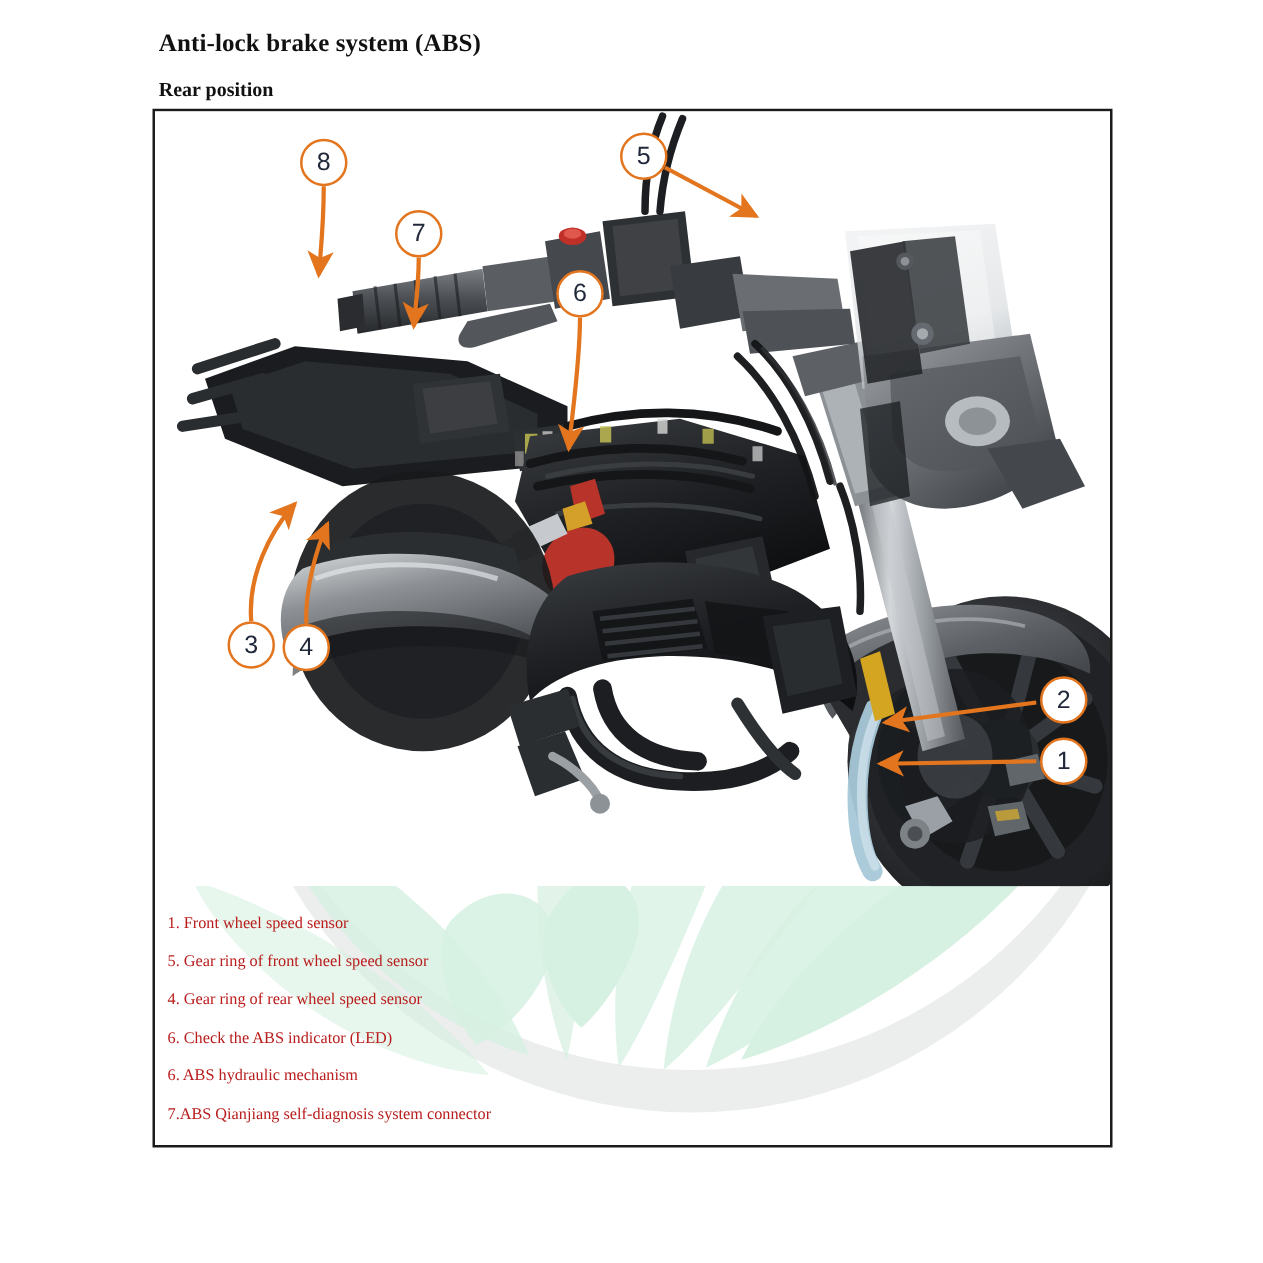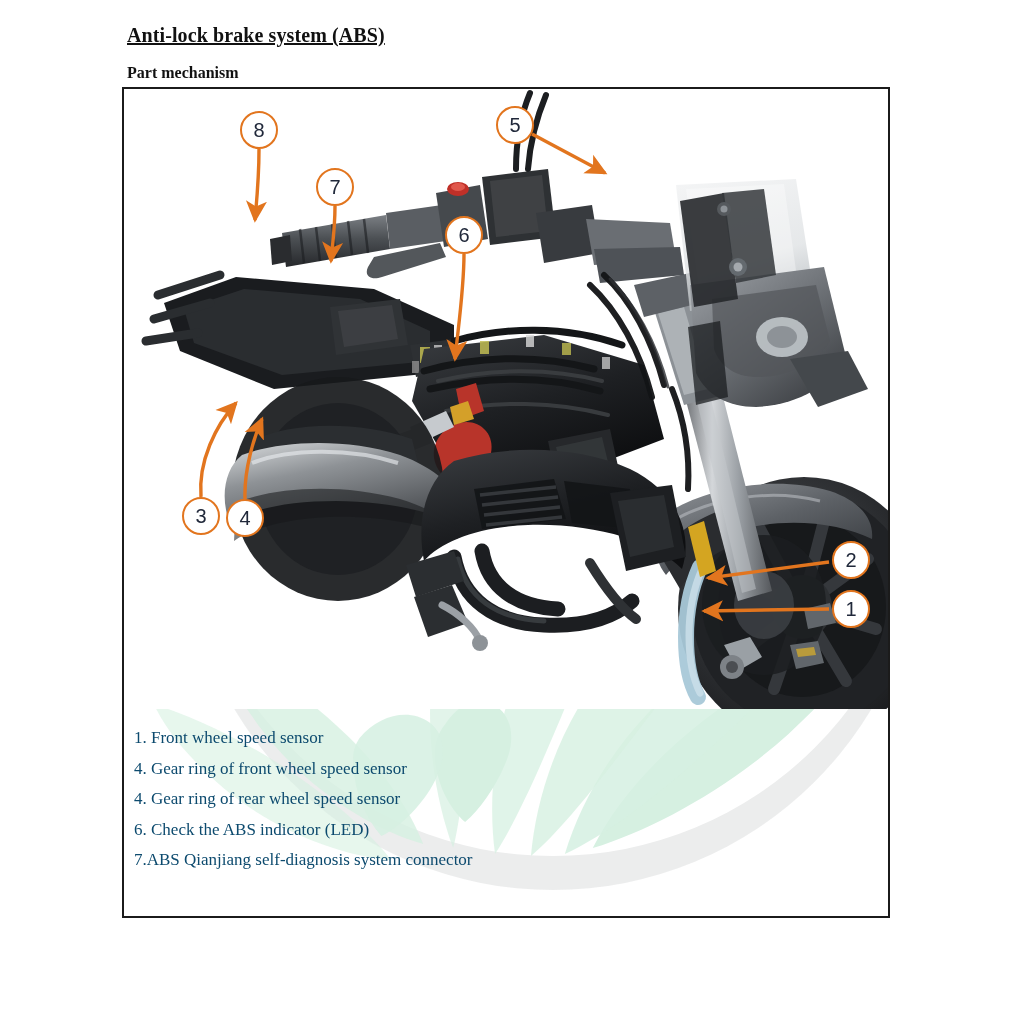--- a/index.html
+++ b/index.html
@@ -20,21 +20,20 @@
 
   
   #page-title {
     position: absolute;
     left: 127px;
     top: 24px;
     font-size: 20px;
     font-weight: bold;
     letter-spacing: 0.1px;
     white-space: nowrap;
-    text-decoration: underline;
   }
   #section-heading {
     position: absolute;
     left: 127px;
     top: 64px;
     font-size: 16px;
     font-weight: bold;
     white-space: nowrap;
   }
 
@@ -105,32 +104,32 @@
 
   
   #caption-list {
     position: absolute;
     left: 10px;
     top: 634px;
     width: 740px;
     z-index: 6;
   }
   .caption-item {
-    font-size: 17px;
+    font-size: 13px;
     line-height: 30.5px;
     white-space: nowrap;
-    color: #0c4a6e;
+    color: #b91c1c;
   }
 </style>
 </head>
 <body>
 
 <div id="page-title">Anti-lock brake system (ABS)</div>
 
-<div id="section-heading">Part mechanism</div>
+<div id="section-heading">Rear position</div>
 
 <div id="figure-box">
 
   <svg id="watermark" viewBox="0 0 766 828" preserveAspectRatio="none">
     <defs>
       <clipPath id="wmClip">
           <rect x="0" y="0" width="766" height="828"></rect>
         </clipPath>
     </defs>
     <g clip-path="url(#wmClip)" opacity="0.95">
@@ -508,20 +507,21 @@
     <div class="callout-badge" style="left:77px; top:427px;">3</div>
     <div class="callout-badge" style="left:121px; top:429px;">4</div>
     <div class="callout-badge" style="left:391px; top:36px;">5</div>
     <div class="callout-badge" style="left:340px; top:146px;">6</div>
     <div class="callout-badge" style="left:211px; top:98px;">7</div>
     <div class="callout-badge" style="left:135px; top:41px;">8</div>
   </div>
 
   <div id="caption-list">
     <div class="caption-item">1. Front wheel speed sensor</div>
-    <div class="caption-item">4. Gear ring of front wheel speed sensor</div>
+    <div class="caption-item">5. Gear ring of front wheel speed sensor</div>
     <div class="caption-item">4. Gear ring of rear wheel speed sensor</div>
     <div class="caption-item">6. Check the ABS indicator (LED)</div>
+    <div class="caption-item">6. ABS hydraulic mechanism</div>
     <div class="caption-item">7.ABS Qianjiang self-diagnosis system connector</div>
 
   </div>
 
 </div>
 
 </body></html>

